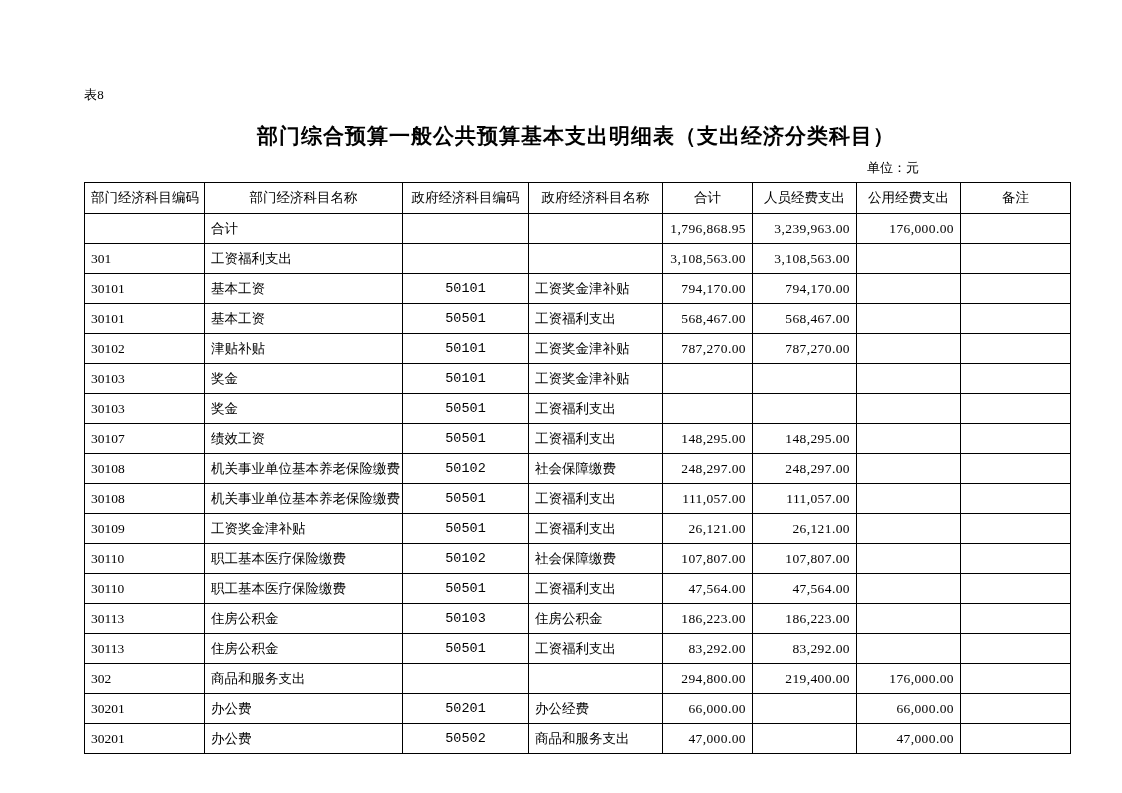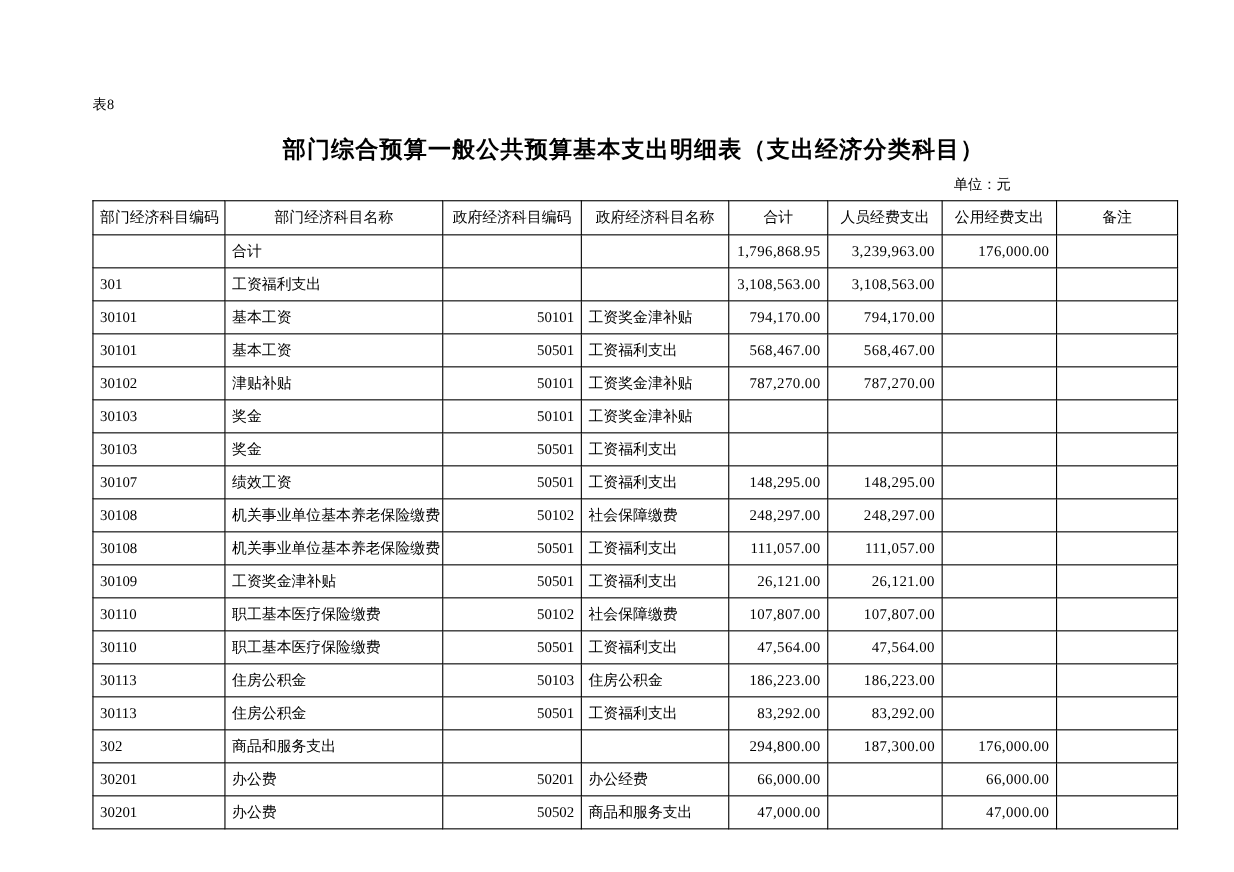--- a/index.html
+++ b/index.html
@@ -83,22 +83,23 @@
   td.code {
     text-align: left;
   }
   td.code.indent {
   }
   td.name {
     text-align: left;
     padding-left: 6px;
   }
   td.gcode {
-    text-align: right;
+    text-align: center;
     padding-left: 6px;
+    font-family: Liberation Mono, monospace;
   }
   .col1 { width: 120px; }
   .col2 { width: 198px; }
   .col3 { width: 126px; }
   .col4 { width: 134px; }
   .col5 { width: 90px; }
   .col6 { width: 104px; }
   .col7 { width: 104px; }
   .col8 { width: 110px; }
 </style>
@@ -286,21 +287,21 @@
           <td class="num">83,292.00</td>
           <td class="num"></td>
           <td class="name"></td>
         </tr>
         <tr>
           <td class="code">302</td>
           <td class="name">商品和服务支出</td>
           <td class="gcode"></td>
           <td class="name"></td>
           <td class="num">294,800.00</td>
-          <td class="num">187,300.00</td>
+          <td class="num">219,400.00</td>
           <td class="num">176,000.00</td>
           <td class="name"></td>
         </tr>
         <tr>
           <td class="code indent">30201</td>
           <td class="name">办公费</td>
           <td class="gcode">50201</td>
           <td class="name">办公经费</td>
           <td class="num">66,000.00</td>
           <td class="num"></td>

